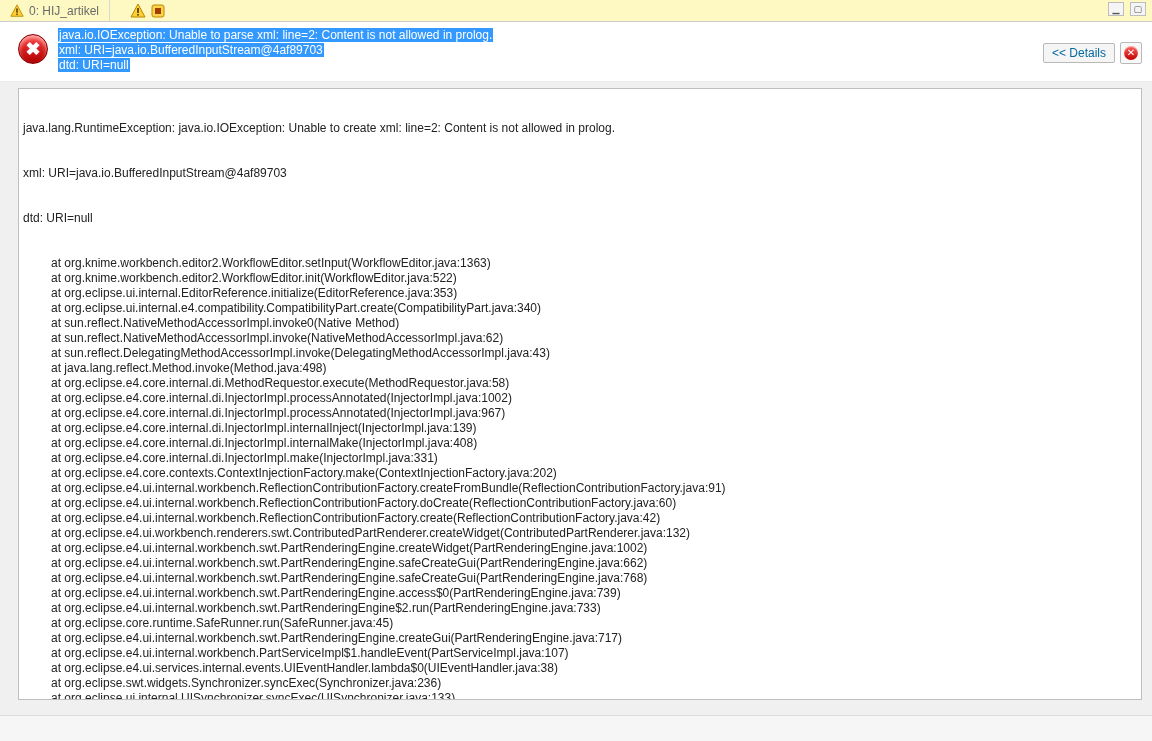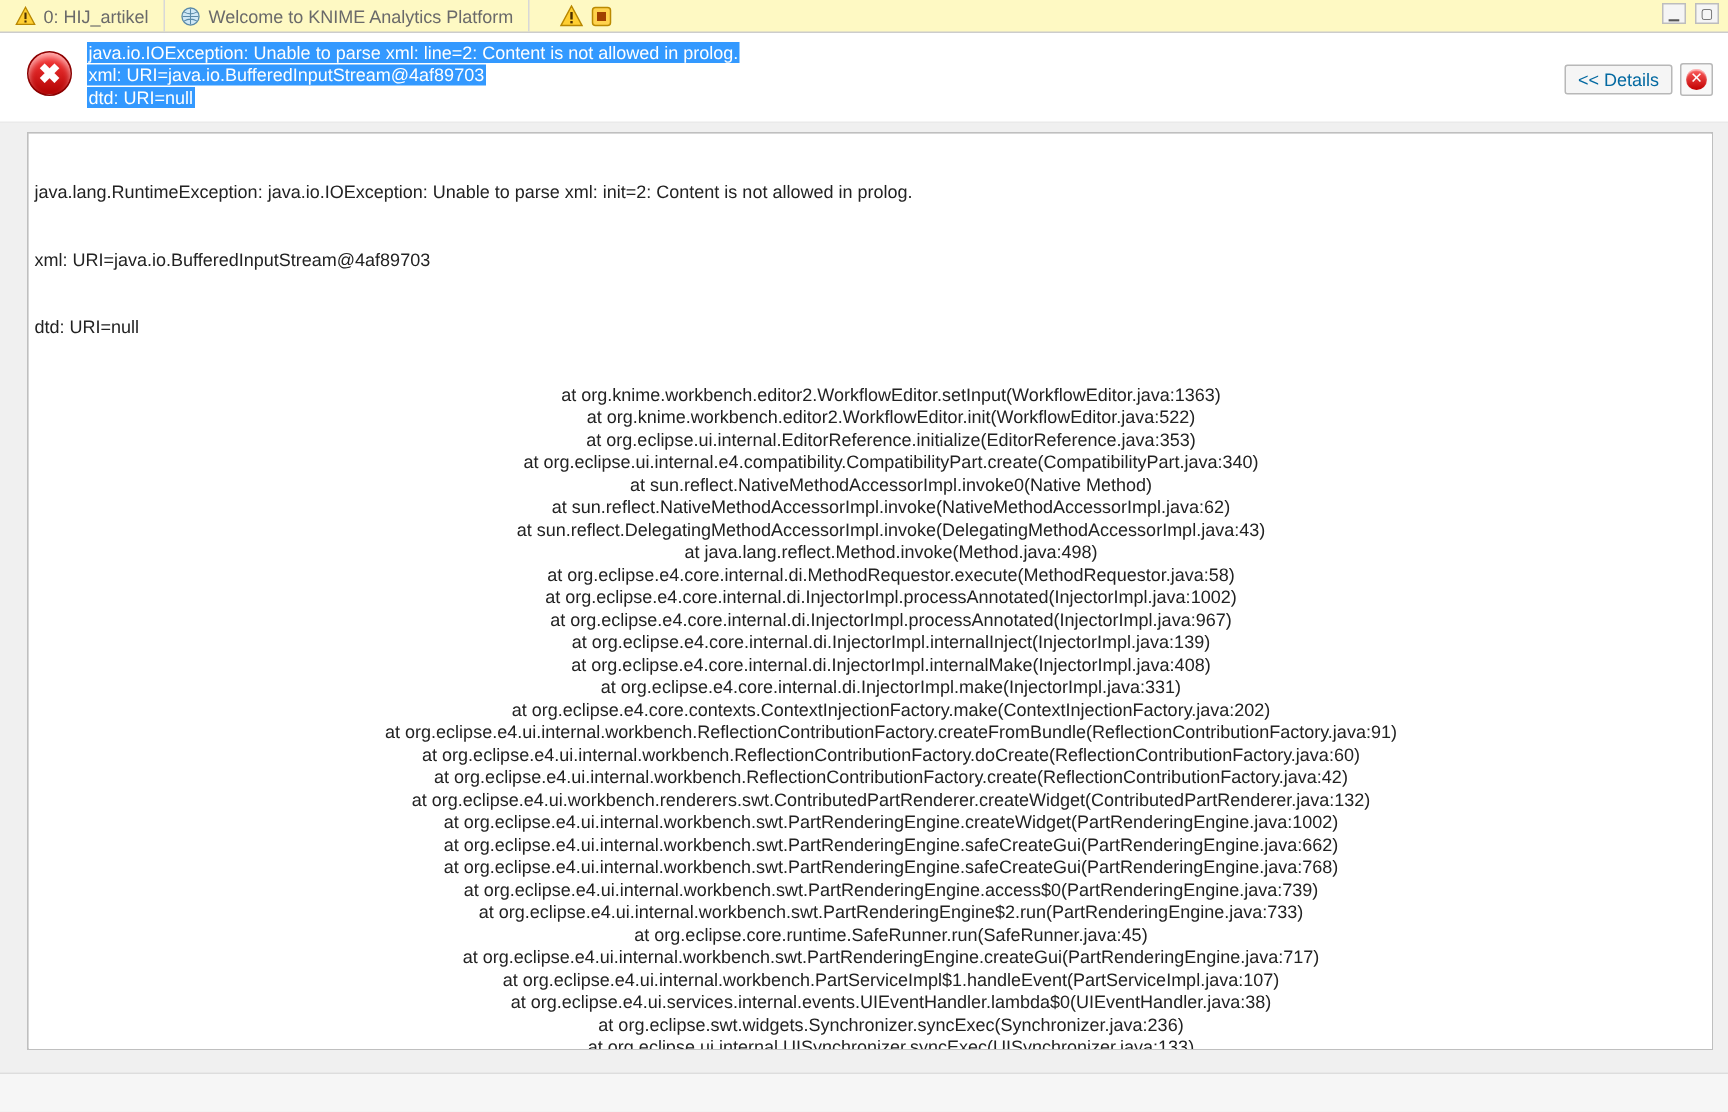--- a/index.html
+++ b/index.html
@@ -147,45 +147,36 @@
     .bottom-strip {
       position: absolute;
       bottom: 0;
       left: 0;
       right: 0;
       height: 26px;
       background: #f6f6f6;
       border-top: 1px solid #dddddd;
     }
     .stack-header { margin-bottom: 0; }
-    .stack-at { padding-left: 28px; display: block; text-align: center; }
+    .stack-at { padding-left: 28px; display: block; }
   </style>
 </head>
 <body>
 
 <div class="tab-bar">
   <div class="tab">
     <span class="svg-icon">
       <svg viewBox="0 0 16 16">
           <polygon points="8,1 15,14 1,14" fill="#ffcf32" stroke="#b88700" stroke-width="1"></polygon>
           <rect x="7.2" y="5" width="1.6" height="5" fill="#4d3000"></rect>
           <rect x="7.2" y="11" width="1.6" height="1.6" fill="#4d3000"></rect>
         </svg>
     </span>
     <span>0: HIJ_artikel</span>
   </div>
-  <div class="tab">
-    <span class="svg-icon">
-      <svg viewBox="0 0 16 16">
-          <circle cx="8" cy="8" r="6.5" fill="#cfe8f6" stroke="#5a8aa8" stroke-width="1"></circle>
-          <path d="M2,8 h12 M8,2 v12 M3,4.5 q5,3 10,0 M3,11.5 q5,-3 10,0" stroke="#5a8aa8" stroke-width="0.8" fill="none"></path>
-        </svg>
-    </span>
-    <span>Welcome to KNIME Analytics Platform</span>
-  </div>
   <div class="tab-extra">
     <span class="warn-icon">
       <svg viewBox="0 0 16 16">
           <polygon points="8,1 15,14 1,14" fill="#ffcf32" stroke="#b88700" stroke-width="1"></polygon>
           <rect x="7.2" y="5" width="1.6" height="5" fill="#4d3000"></rect>
           <rect x="7.2" y="11" width="1.6" height="1.6" fill="#4d3000"></rect>
         </svg>
     </span>
     <span class="stop-icon">
       <svg viewBox="0 0 16 16">
@@ -209,19 +200,19 @@
   </div>
   <div class="toolbar-right">
     <button class="details-btn">&lt;&lt;  Details</button>
     <span class="small-btn">
       <span class="red-x">✕</span>
     </span>
   </div>
 </div>
 
 <div class="stack-container">
-  <div class="stack-header">java.lang.RuntimeException: java.io.IOException: Unable to parse xml: init=2: Content is not allowed in prolog.</div>
+  <div class="stack-header">java.lang.RuntimeException: java.io.IOException: Unable to create xml: line=2: Content is not allowed in prolog.</div>
   <div class="stack-header">xml: URI=java.io.BufferedInputStream@4af89703</div>
   <div class="stack-header">dtd: URI=null</div>
   <div id="stack-lines"><span class="stack-at">at org.knime.workbench.editor2.WorkflowEditor.setInput(WorkflowEditor.java:1363)</span><span class="stack-at">at org.knime.workbench.editor2.WorkflowEditor.init(WorkflowEditor.java:522)</span><span class="stack-at">at org.eclipse.ui.internal.EditorReference.initialize(EditorReference.java:353)</span><span class="stack-at">at org.eclipse.ui.internal.e4.compatibility.CompatibilityPart.create(CompatibilityPart.java:340)</span><span class="stack-at">at sun.reflect.NativeMethodAccessorImpl.invoke0(Native Method)</span><span class="stack-at">at sun.reflect.NativeMethodAccessorImpl.invoke(NativeMethodAccessorImpl.java:62)</span><span class="stack-at">at sun.reflect.DelegatingMethodAccessorImpl.invoke(DelegatingMethodAccessorImpl.java:43)</span><span class="stack-at">at java.lang.reflect.Method.invoke(Method.java:498)</span><span class="stack-at">at org.eclipse.e4.core.internal.di.MethodRequestor.execute(MethodRequestor.java:58)</span><span class="stack-at">at org.eclipse.e4.core.internal.di.InjectorImpl.processAnnotated(InjectorImpl.java:1002)</span><span class="stack-at">at org.eclipse.e4.core.internal.di.InjectorImpl.processAnnotated(InjectorImpl.java:967)</span><span class="stack-at">at org.eclipse.e4.core.internal.di.InjectorImpl.internalInject(InjectorImpl.java:139)</span><span class="stack-at">at org.eclipse.e4.core.internal.di.InjectorImpl.internalMake(InjectorImpl.java:408)</span><span class="stack-at">at org.eclipse.e4.core.internal.di.InjectorImpl.make(InjectorImpl.java:331)</span><span class="stack-at">at org.eclipse.e4.core.contexts.ContextInjectionFactory.make(ContextInjectionFactory.java:202)</span><span class="stack-at">at org.eclipse.e4.ui.internal.workbench.ReflectionContributionFactory.createFromBundle(ReflectionContributionFactory.java:91)</span><span class="stack-at">at org.eclipse.e4.ui.internal.workbench.ReflectionContributionFactory.doCreate(ReflectionContributionFactory.java:60)</span><span class="stack-at">at org.eclipse.e4.ui.internal.workbench.ReflectionContributionFactory.create(ReflectionContributionFactory.java:42)</span><span class="stack-at">at org.eclipse.e4.ui.workbench.renderers.swt.ContributedPartRenderer.createWidget(ContributedPartRenderer.java:132)</span><span class="stack-at">at org.eclipse.e4.ui.internal.workbench.swt.PartRenderingEngine.createWidget(PartRenderingEngine.java:1002)</span><span class="stack-at">at org.eclipse.e4.ui.internal.workbench.swt.PartRenderingEngine.safeCreateGui(PartRenderingEngine.java:662)</span><span class="stack-at">at org.eclipse.e4.ui.internal.workbench.swt.PartRenderingEngine.safeCreateGui(PartRenderingEngine.java:768)</span><span class="stack-at">at org.eclipse.e4.ui.internal.workbench.swt.PartRenderingEngine.access$0(PartRenderingEngine.java:739)</span><span class="stack-at">at org.eclipse.e4.ui.internal.workbench.swt.PartRenderingEngine$2.run(PartRenderingEngine.java:733)</span><span class="stack-at">at org.eclipse.core.runtime.SafeRunner.run(SafeRunner.java:45)</span><span class="stack-at">at org.eclipse.e4.ui.internal.workbench.swt.PartRenderingEngine.createGui(PartRenderingEngine.java:717)</span><span class="stack-at">at org.eclipse.e4.ui.internal.workbench.PartServiceImpl$1.handleEvent(PartServiceImpl.java:107)</span><span class="stack-at">at org.eclipse.e4.ui.services.internal.events.UIEventHandler.lambda$0(UIEventHandler.java:38)</span><span class="stack-at">at org.eclipse.swt.widgets.Synchronizer.syncExec(Synchronizer.java:236)</span><span class="stack-at">at org.eclipse.ui.internal.UISynchronizer.syncExec(UISynchronizer.java:133)</span></div>
 </div>
 
 <div class="bottom-strip"></div>
 
 </body></html>

